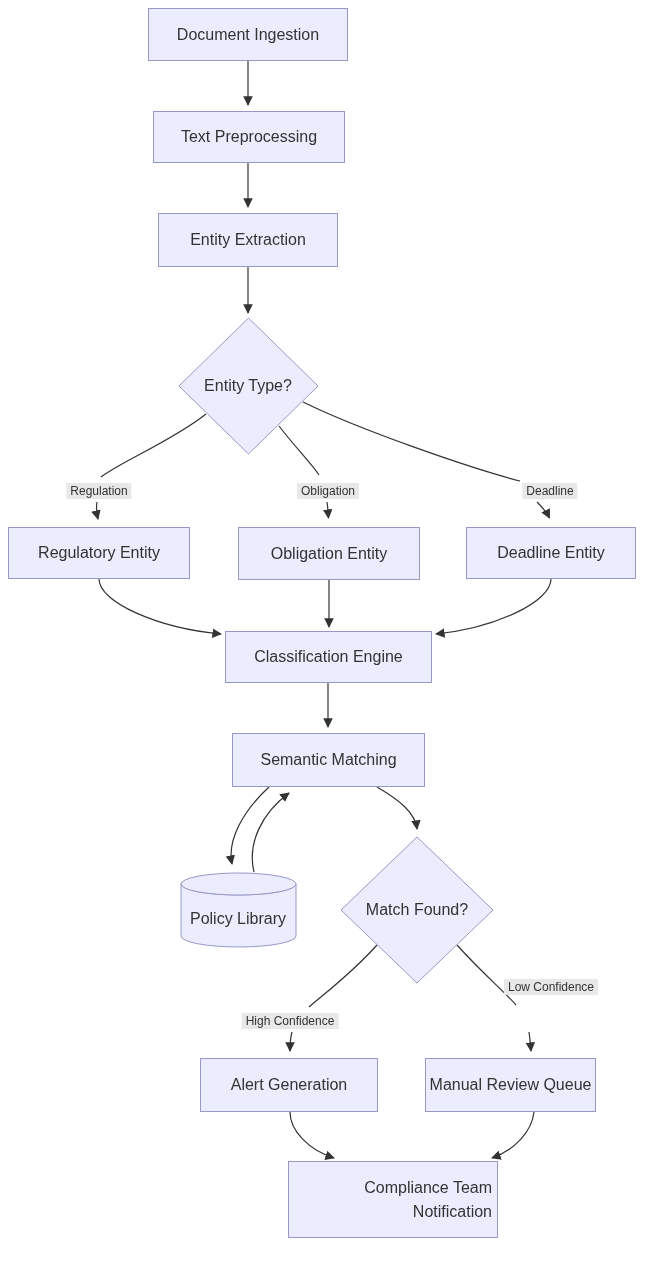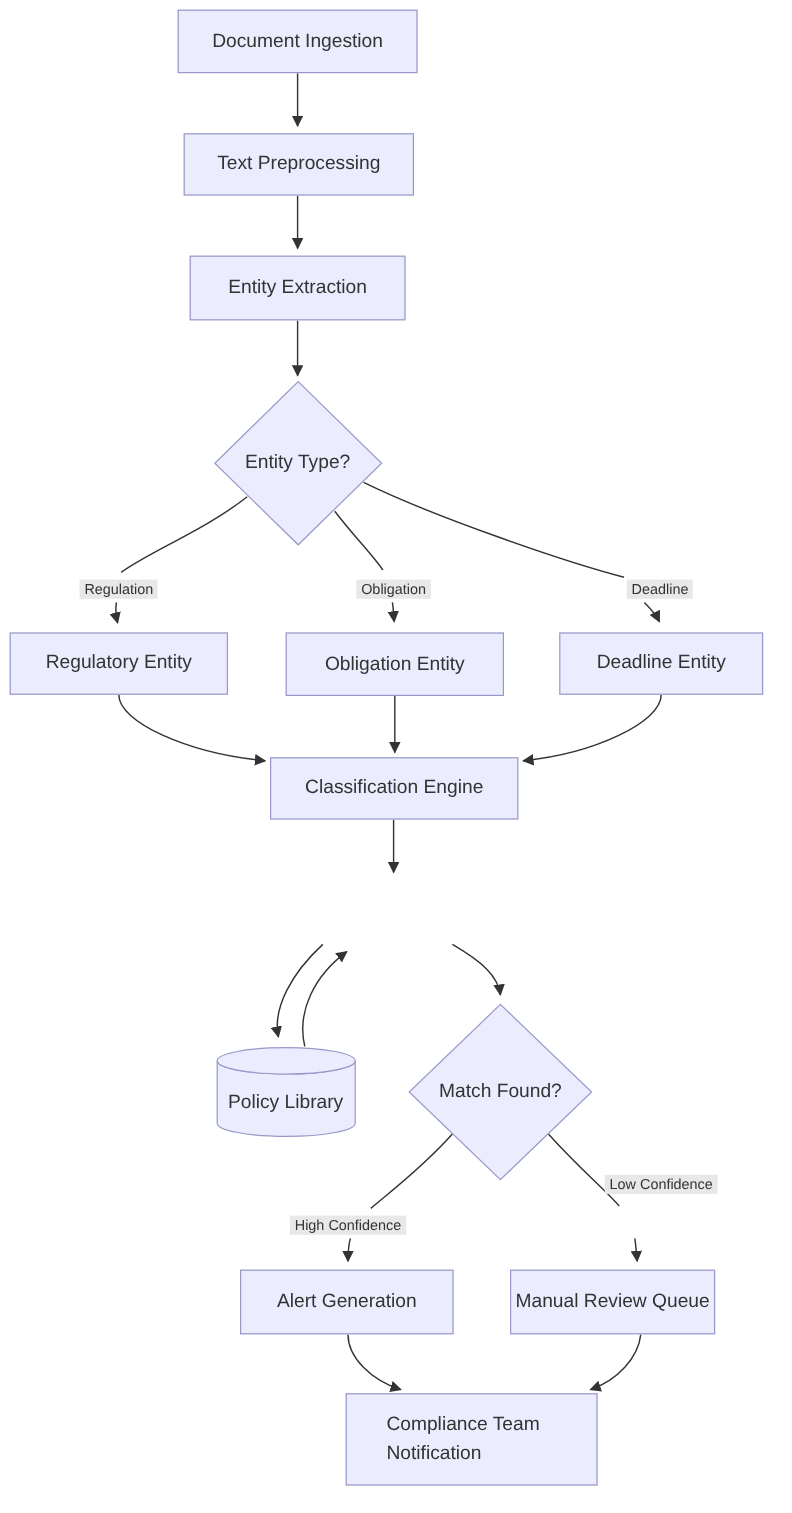--- a/index.html
+++ b/index.html
@@ -12,21 +12,21 @@
     overflow:hidden;
   }
   #edge-layer{position:absolute;left:0;top:0;width:660px;height:1261px;}
   .edge{stroke:#333333;stroke-width:1.2;fill:none;}
   .shape{fill:#ECECFF;stroke:#9898C8;stroke-width:1;}
   .node{
     position:absolute;
     background:#ECECFF;
     border:1px solid #9898C8;
     display:flex;align-items:center;justify-content:center;
-    font-size:16px;color:#333333;text-align:left;
+    font-size:16px;color:#333333;text-align:right;
     box-sizing:border-box;
   }
   .shape-text{
     position:absolute;transform:translate(-50%,-50%);
     font-size:16px;color:#333333;text-align:center;white-space:nowrap;
   }
   .edge-label{
     position:absolute;transform:translate(-50%,-50%);
     background:#E8E8E8;color:#333333;
     font-size:12px;padding:1px 4px;white-space:nowrap;
@@ -96,20 +96,23 @@
   </div>
   <div class="node" style="left:238px;top:527px;width:182px;height:53px;">
     <span>Obligation Entity</span>
   </div>
   <div class="node" style="left:466px;top:527px;width:170px;height:52px;">
     <span>Deadline Entity</span>
   </div>
   <div class="node" style="left:225px;top:631px;width:207px;height:52px;">
     <span>Classification Engine</span>
   </div>
+  <div class="node" style="left:232px;top:733px;width:193px;height:54px;">
+    <span>Semantic Matching</span>
+  </div>
   <div class="node" style="left:200px;top:1058px;width:178px;height:54px;">
     <span>Alert Generation</span>
   </div>
   <div class="node" style="left:425px;top:1058px;width:171px;height:54px;">
     <span>Manual Review Queue</span>
   </div>
   <div class="node" style="left:288px;top:1161px;width:210px;height:77px;padding-left:28px;">
     <span class="wrap-label">Compliance Team Notification</span>
   </div>
 

